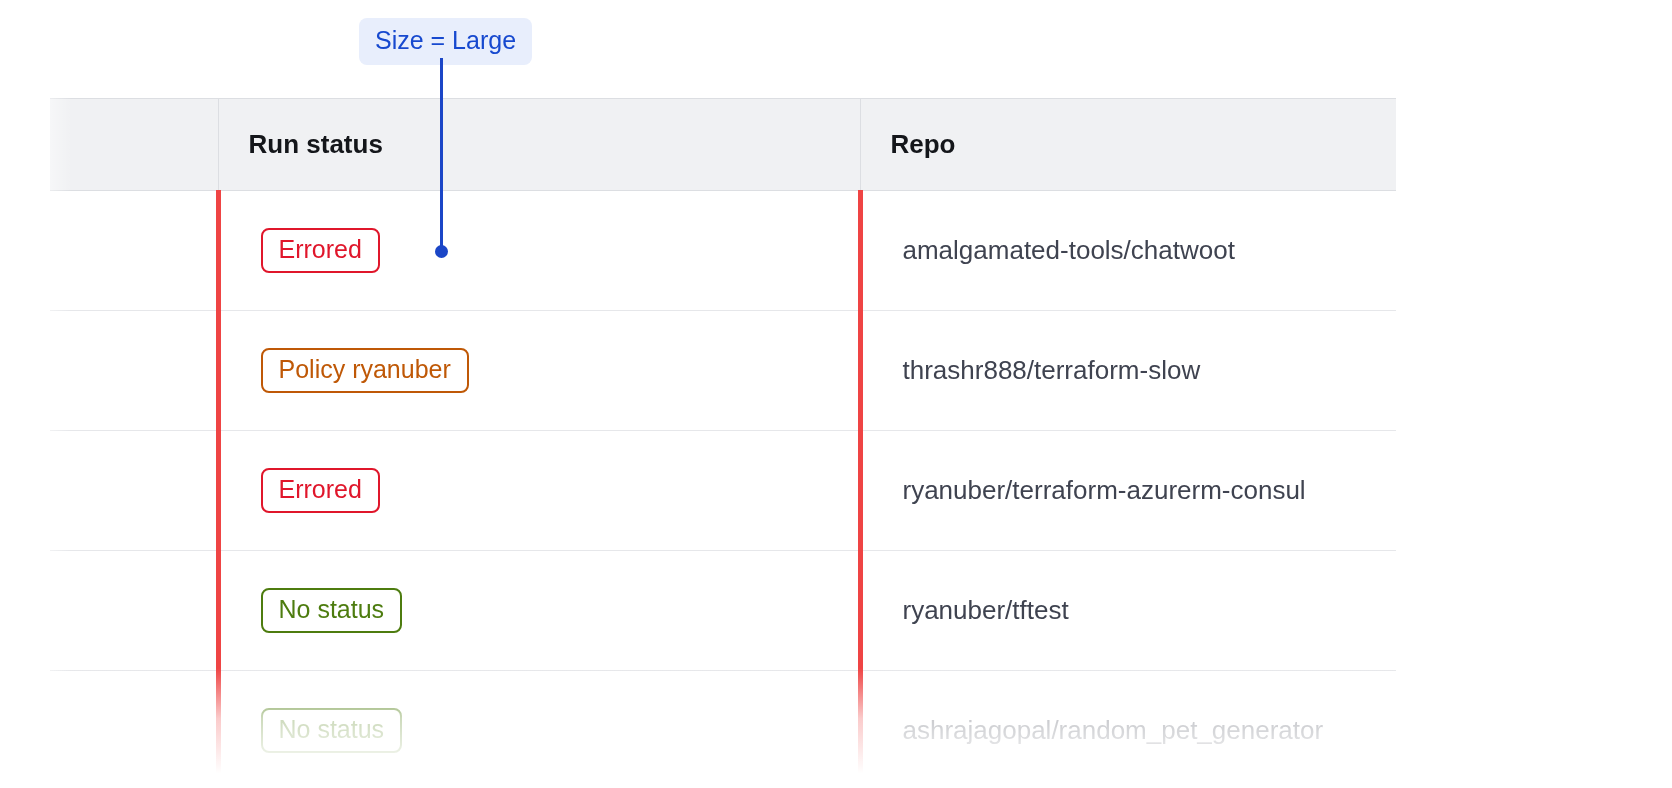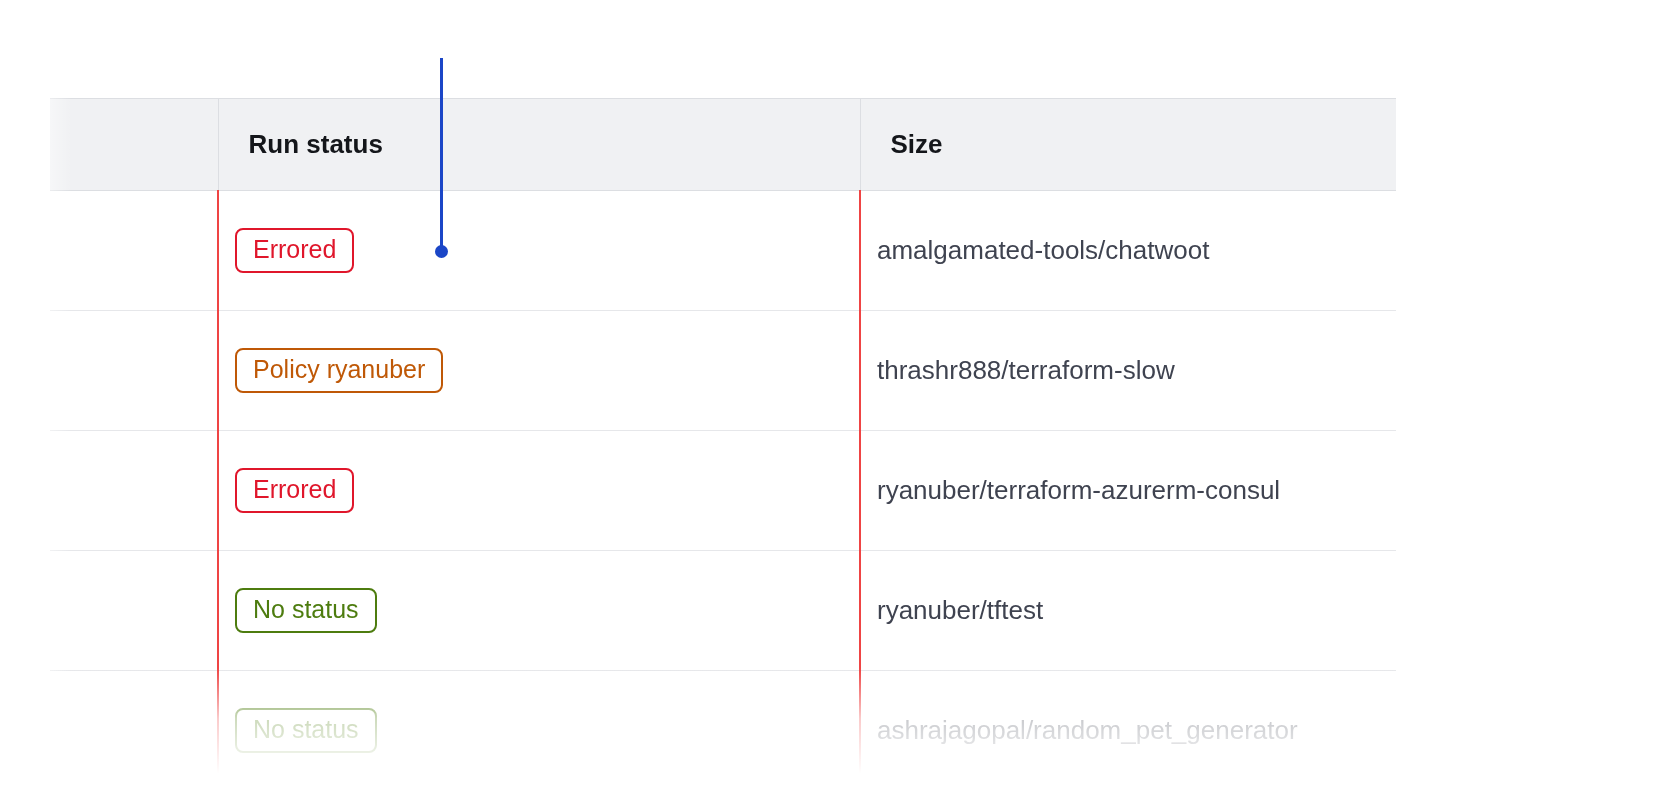--- a/index.html
+++ b/index.html
@@ -91,22 +91,22 @@
     font-weight: bold;
     color: #14161a;
     vertical-align: middle;
     box-sizing: border-box;
   }
   table.runs thead th.first { border-right: 1px solid #dcdee2; }
 
   table.runs tbody td {
     height: 120px;
     border-bottom: 1px solid #e6e7ea;
-    border-right: 2px solid #ef4444;
-    padding: 0 0 0 16px;
+    border-right: 5px solid #ef4444;
+    padding: 0 0 0 40px;
     vertical-align: middle;
     box-sizing: border-box;
     background: #ffffff;
   }
   table.runs tbody tr:last-child td { border-bottom: none; }
 
   .badge {
     display: inline-block;
     border: 2px solid currentColor;
     border-radius: 8px;
@@ -158,21 +158,21 @@
     <colgroup>
       <col class="c-sel">
         <col class="c-stat">
         <col class="c-repo">
         <col class="c-extra">
     </colgroup>
     <thead>
       <tr>
         <th class="first"></th>
         <th>Run status</th>
-        <th>Size</th>
+        <th>Repo</th>
         <th></th>
       </tr>
     </thead>
     <tbody>
       <tr>
         <td></td>
         <td>
           <span class="badge errored">Errored</span>
         </td>
         <td>
@@ -223,15 +223,16 @@
     </tbody>
   </table>
 </div>
 
 <div class="fade fade-top"></div>
 <div class="fade fade-left"></div>
 <div class="fade fade-right"></div>
 <div class="fade fade-bottom"></div>
 
 <div class="callout-wrap">
+  <div class="callout-pill">Size = Large</div>
   <div class="callout-line"></div>
   <div class="callout-dot"></div>
 </div>
 
 </body></html>

